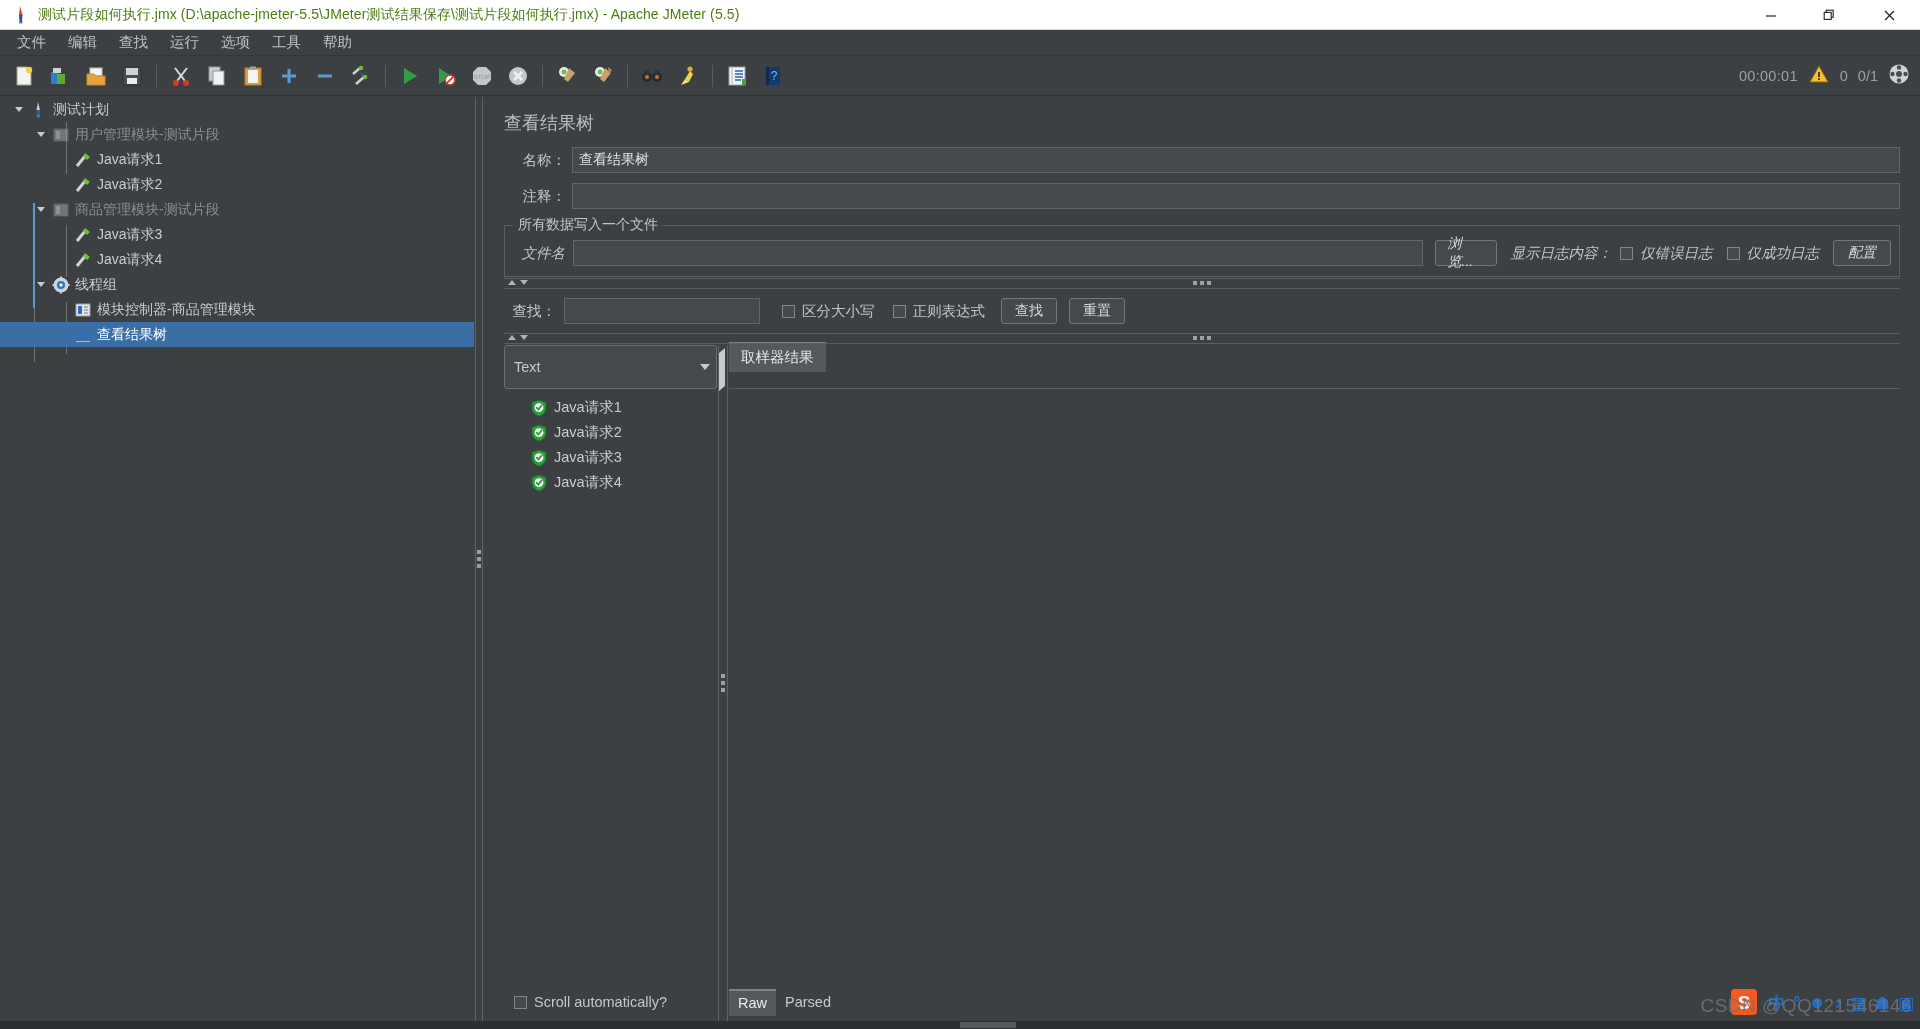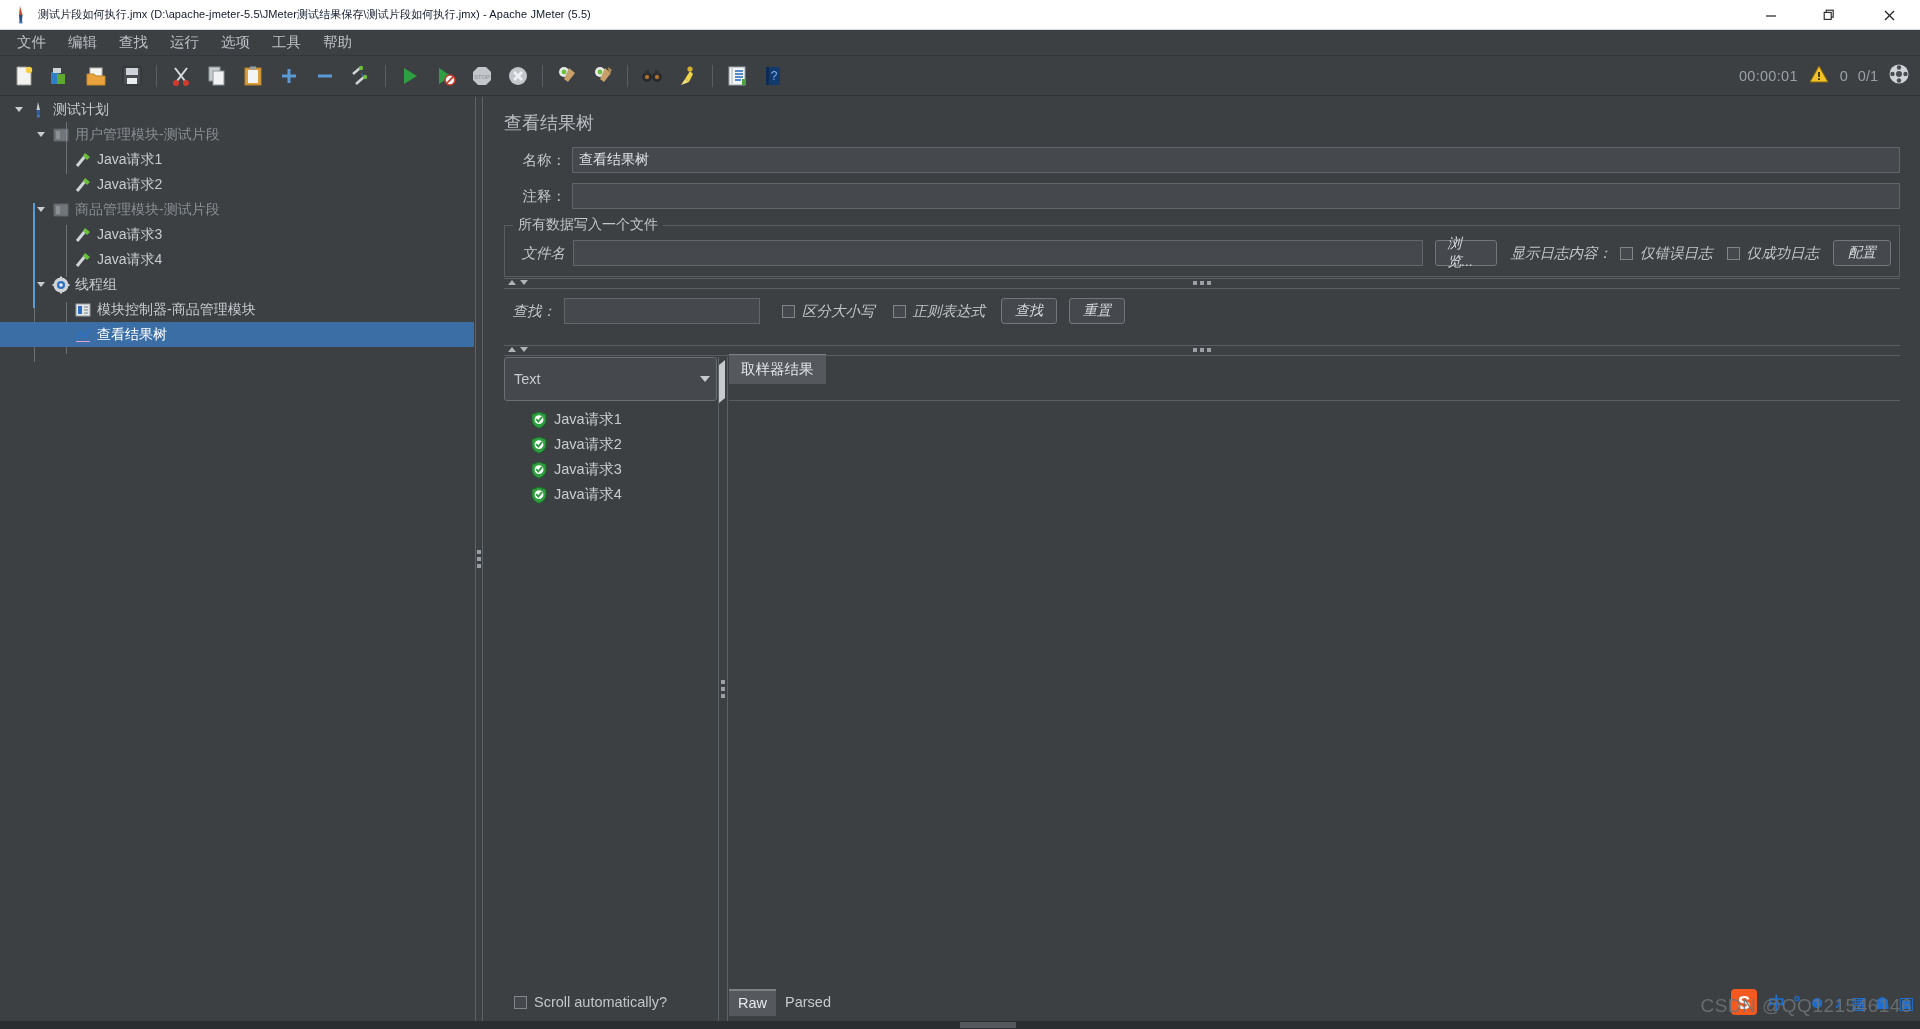--- a/index.html
+++ b/index.html
@@ -18,21 +18,21 @@
     display: flex; align-items: center;
     border-bottom: 1px solid #d7d7d7;
     position: relative;
   }
   #titlebar .app-icon {
     width: 26px; height: 30px;
     display: flex; align-items: center; justify-content: center;
     margin-left: 8px;
   }
   #titlebar .title-text {
-    font-size: 11px; color: #0f172a; margin-left: 4px;
+    font-size: 14px; color: #4d7c0f; margin-left: 4px;
     white-space: nowrap; letter-spacing: .1px;
   }
   #winbtns { position: absolute; right: 0; top: 0; height: 30px; display: flex; }
   #winbtns .wb {
     width: 58px; height: 30px; display: flex; align-items: center; justify-content: center;
     color: #222; font-size: 15px;
   }
   #winbtns .wb:last-child { width: 62px; }
 
   
@@ -614,21 +614,21 @@
             <span class="triu"></span>
             <span class="trid"></span>
           </div>
         <div class="dots">
             <i></i>
             <i></i>
             <i></i>
           </div>
       </div>
 
-      <div class="frow" style="margin:8px 10px 20px 10px;font-style:italic;">
+      <div class="frow" style="margin:8px 10px 8px 10px;">
         <div class="flabel" style="width:52px;">查找：</div>
         <div class="fld" style="width:196px; margin-left:8px;"></div>
         <span class="cb" style="margin-left:22px;"></span>
         <span class="cblabel">区分大小写</span>
         <span class="cb" style="margin-left:18px;"></span>
         <span class="cblabel">正则表达式</span>
         <div class="btn" style="margin-left:16px; width:56px;">查找</div>
         <div class="btn" style="margin-left:12px; width:56px;">重置</div>
       </div>
 

